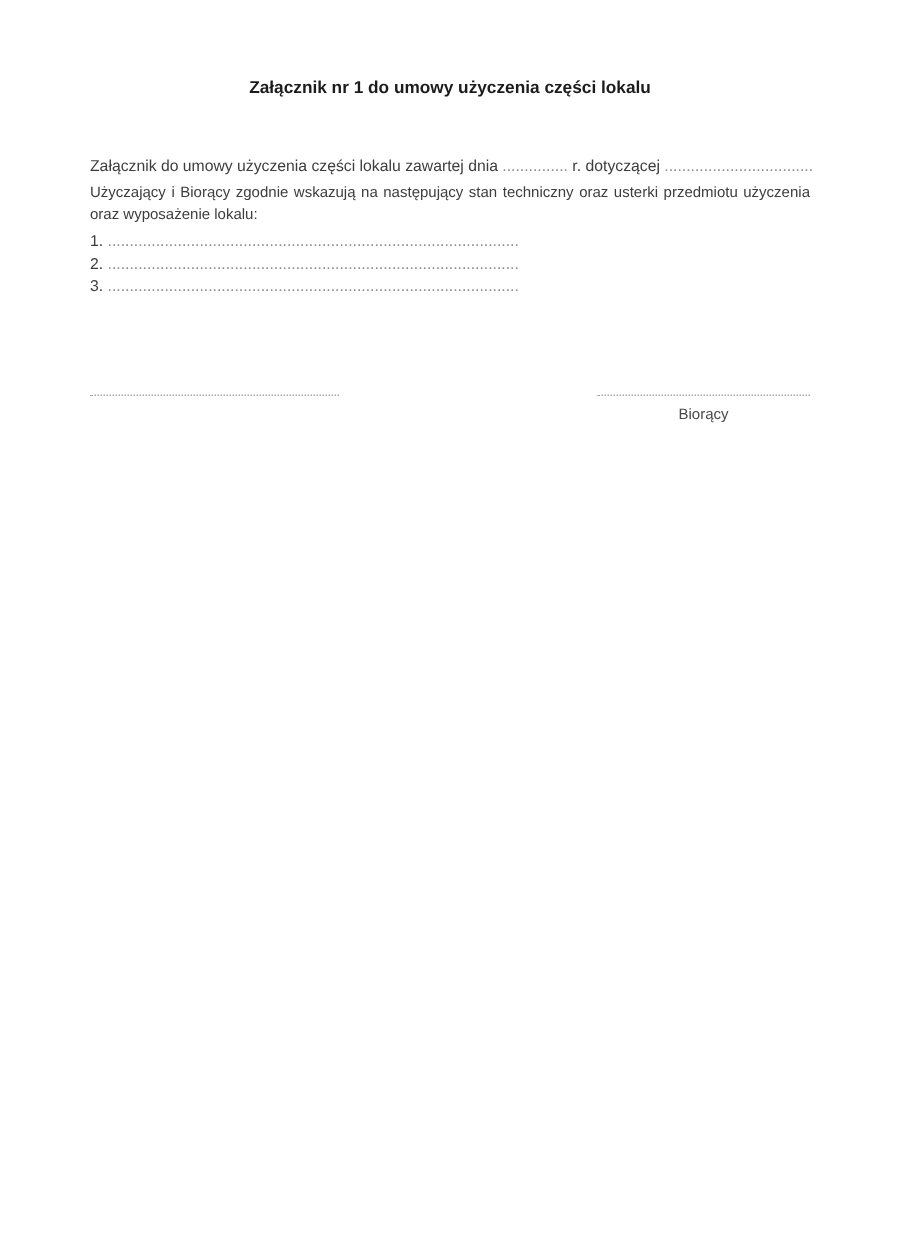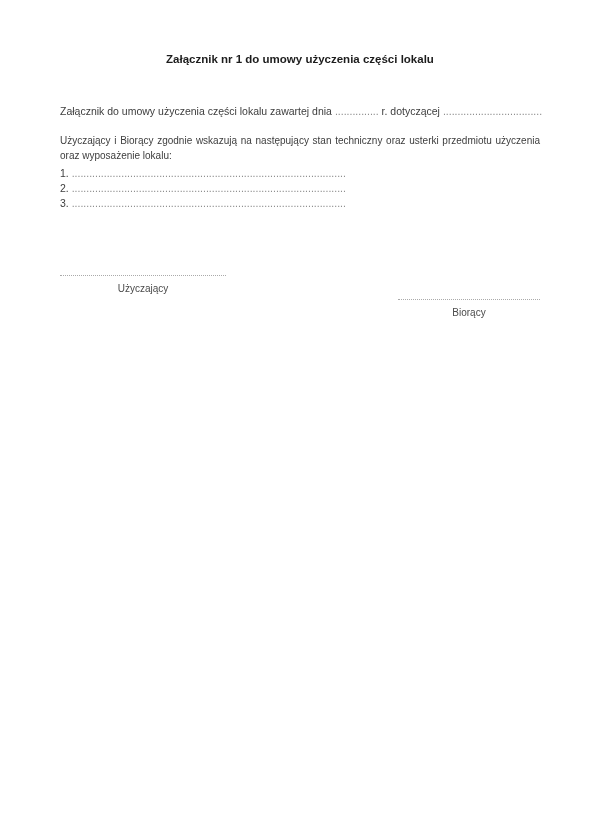--- a/index.html
+++ b/index.html
@@ -20,21 +20,21 @@
   }
   .title {
     margin: 0 0 38px 0;
     font-size: 11.5px;
     line-height: 14px;
     font-weight: bold;
     text-align: center;
     color: #1c1c1c;
   }
   .intro {
-    margin: 0 0 14px 0;
+    margin: 0 0 2px 0;
     font-size: 10.5px;
     line-height: 15px;
     white-space: nowrap;
   }
   .statement {
     margin: 0 0 3px 0;
     font-size: 10px;
     line-height: 15px;
     text-align: justify;
   }
@@ -53,21 +53,21 @@
   }
   .signatures {
     display: flex;
     justify-content: space-between;
     margin-top: 64px;
   }
   .sig {
     text-align: center;
   }
   .sig-left  { width: 166px; }
-  .sig-right { width: 142px; margin-top: 24px; }
+  .sig-right { width: 142px; }
   .sig-line {
     height: 0;
     border-top: 1px dotted #aaaaaa;
   }
   .sig-label {
     margin-top: 7px;
     font-size: 10px;
     line-height: 12px;
     color: #4a4a4a;
   }
@@ -85,21 +85,20 @@
 
   <div class="list">
     <div class="list-row"><span>1.</span> <span class="dots">..............................................................................................</span></div>
     <div class="list-row"><span>2.</span> <span class="dots">..............................................................................................</span></div>
     <div class="list-row"><span>3.</span> <span class="dots">..............................................................................................</span></div>
   </div>
 
   <div class="signatures">
     <div class="sig sig-left">
       <div class="sig-line"></div>
-      <div class="sig-label">Użyczający</div>
     </div>
     <div class="sig sig-right">
       <div class="sig-line"></div>
       <div class="sig-label">Biorący</div>
     </div>
   </div>
 
 </div>
 
 </body></html>

